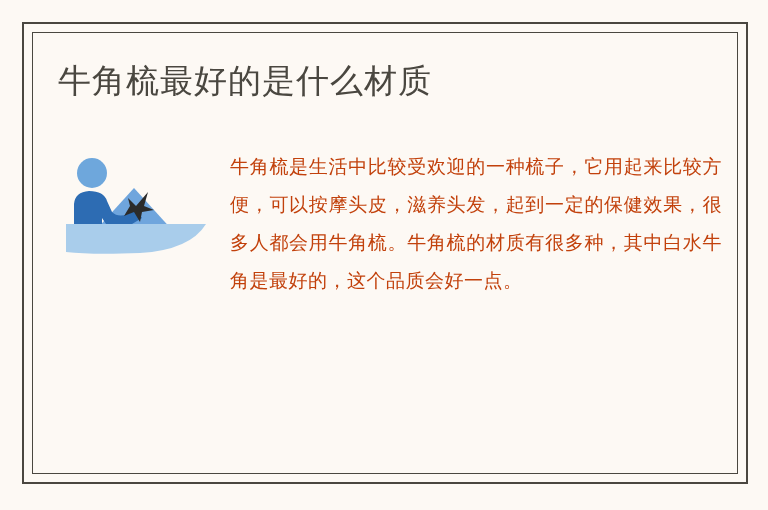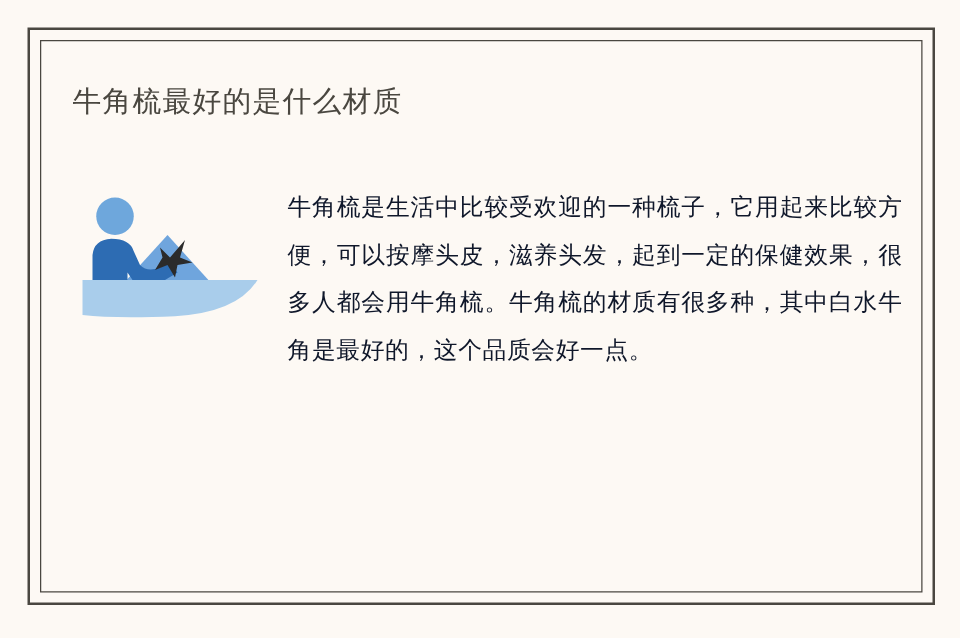--- a/index.html
+++ b/index.html
@@ -49,21 +49,21 @@
     left: 0;
     top: 0;
     width: 768px;
     height: 510px;
   }
 
   .article-title {
     position: absolute;
     left: 58px;
     top: 63px;
-    font-size: 23px;
+    font-size: 33px;
     line-height: 36px;
     letter-spacing: 1px;
     color: #4a4740;
     font-weight: normal;
     margin: 0;
     white-space: nowrap;
   }
 
   .article-body {
     position: absolute;
@@ -81,21 +81,21 @@
     height: 104px;
   }
 
   .article-text {
     position: absolute;
     left: 168px;
     top: 0px;
     width: 492px;
     font-size: 19px;
     line-height: 38px;
-    color: #0f172a;
+    color: #c2410c;
     letter-spacing: 0.5px;
     text-align: justify;
     text-justify: inter-ideograph;
     margin: 0;
   }
 </style>
 </head>
 <body>
 
 <div class="page">

